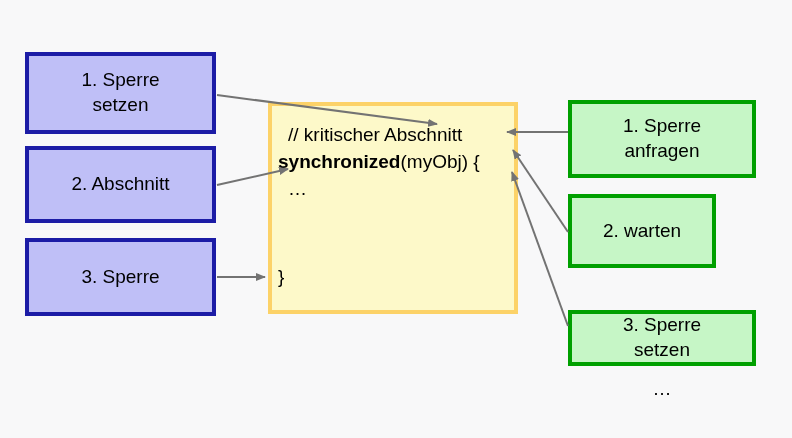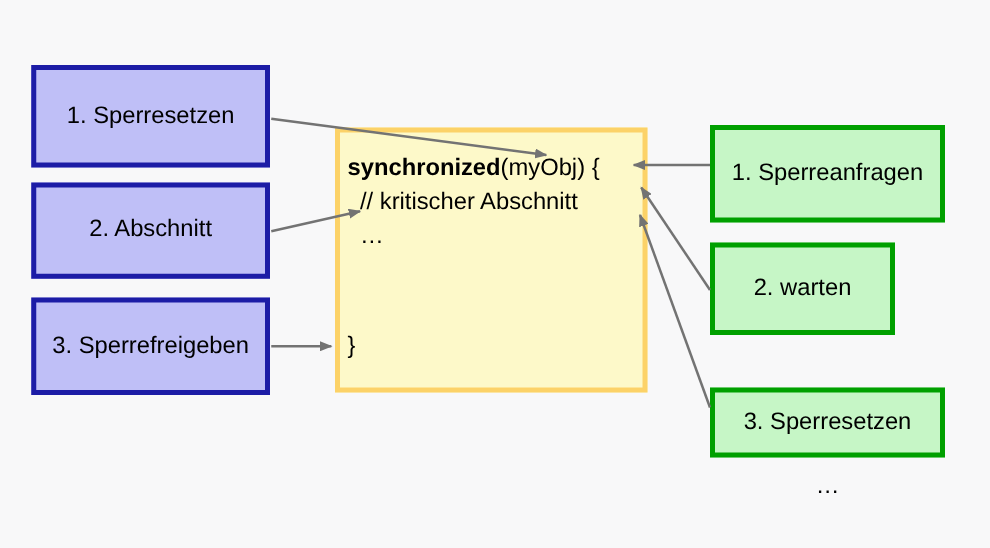--- a/index.html
+++ b/index.html
@@ -18,20 +18,21 @@
     position: absolute;
     left: 0;
     top: 0;
     width: 792px;
     height: 438px;
   }
   .box {
     position: absolute;
     box-sizing: border-box;
     display: flex;
+    flex-direction: column;
     align-items: center;
     justify-content: center;
     text-align: center;
     color: #000000;
     line-height: 1.30;
     z-index: 3;
   }
   .box-line {
     display: block;
     white-space: nowrap;
@@ -144,27 +145,26 @@
     <span class="box-line">1. Sperre</span>
     <span class="box-line">setzen</span>
   </div>
 
   <div class="box blue-box blue-2">
     <span class="box-line">2. Abschnitt</span>
   </div>
 
   <div class="box blue-box blue-3">
     <span class="box-line">3. Sperre</span>
-    <span class="box-line">freigeben</span>
   </div>
 
   <div class="code-box">
     <div class="code-lines">
+      <span class="code-line code-indent">// kritischer Abschnitt</span>
       <span class="code-line"><span class="code-kw">synchronized</span><span>(myObj) {</span></span>
-      <span class="code-line code-indent">// kritischer Abschnitt</span>
       <span class="code-line code-indent">…</span>
     </div>
     <div class="code-close">}</div>
   </div>
 
   <div class="box green-box green-1">
     <span class="box-line">1. Sperre</span>
     <span class="box-line">anfragen</span>
   </div>
 

